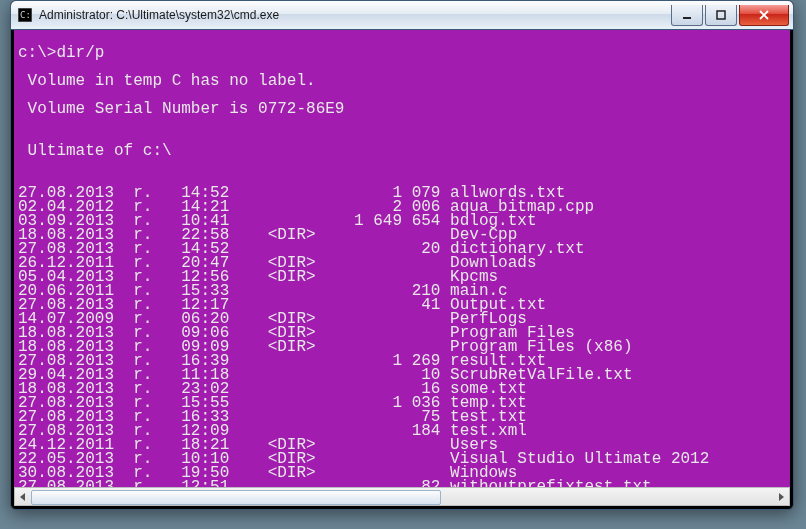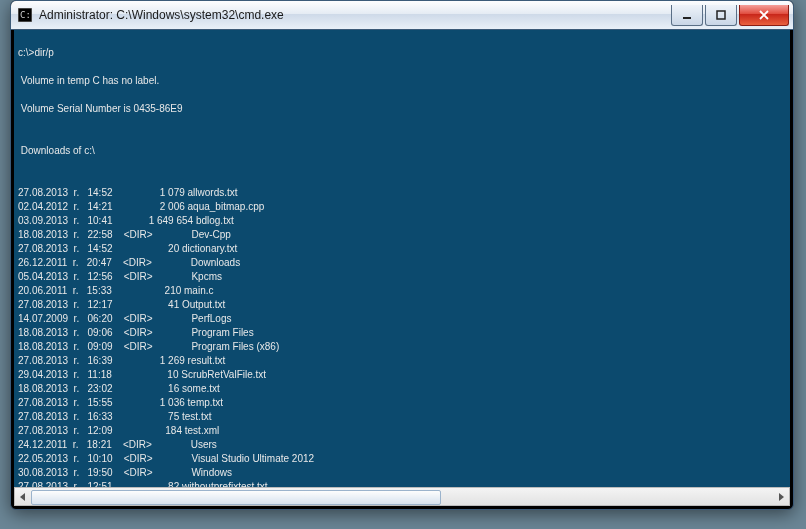--- a/index.html
+++ b/index.html
@@ -4,39 +4,39 @@
 <style>
   html,body{margin:0;padding:0;height:100%;font-family:"Segoe UI",Tahoma,sans-serif;background:#6b8696;overflow:hidden}
   .window{position:absolute;left:10px;top:0;width:782px;height:508px;background:#000;border:1px solid #3b5a78;border-radius:6px;box-shadow:0 4px 18px rgba(0,0,0,0.5);overflow:hidden}
   .titlebar{height:28px;background:linear-gradient(#fdfdfe,#e5ecf4 45%,#cdd9e8 46%,#e9f0f8);display:flex;align-items:center;border-bottom:1px solid #3b5a78}
   .titlebar .icon{width:16px;height:16px;margin:0 6px;display:flex;align-items:center;justify-content:center}
   .titlebar .title{font-size:12px;color:#1a1a1a;flex:1;white-space:nowrap;overflow:hidden}
   .win-btns{display:flex;height:20px;margin-right:4px}
   .win-btn{width:30px;height:20px;margin-left:2px;border:1px solid #5a6f86;border-top:none;border-radius:0 0 3px 3px;display:flex;align-items:center;justify-content:center;font-size:10px;color:#1a1a1a;background:linear-gradient(#eef3f9,#c9d6e6)}
   .win-btn.close{width:48px;background:linear-gradient(#f5a09a,#e04b3d 45%,#c8261a 46%,#e9613f);color:#fff;border-color:#8a1d14}
   .win-btn svg{display:block}
-  .term{position:absolute;left:3px;right:3px;top:29px;bottom:22px;background:#0c4a6e;padding:2px 4px;font-family:Liberation Sans, sans-serif;font-size:10px;line-height:14px;color:#e8e8e8;white-space:pre;overflow:hidden}
+  .term{position:absolute;left:3px;right:3px;top:29px;bottom:22px;background:#a21caf;padding:2px 4px;font-family:Liberation Mono, monospace;font-size:16px;line-height:14px;color:#e8e8e8;white-space:pre;overflow:hidden}
   .scroll-h{position:absolute;left:3px;right:3px;bottom:3px;height:17px;background:linear-gradient(#f4f4f4,#e2e2e2);border:1px solid #bcbcbc;display:flex;align-items:center}
   .scroll-h .arrow{width:16px;height:15px;display:flex;align-items:center;justify-content:center;color:#555}
   .scroll-h .track{flex:1;height:15px;position:relative}
   .scroll-h .thumb{position:absolute;left:0;top:1px;width:55%;height:13px;background:linear-gradient(#fdfdfd,#d7e2ef);border:1px solid #9bb3cc;border-radius:2px}
   .row{display:block}
 </style>
 </head>
 <body>
 
 <div class="window">
   <div class="titlebar">
     <span class="icon">
       <svg width="14" height="14" viewBox="0 0 14 14">
           <rect x="0" y="0" width="14" height="14" fill="#000" stroke="#888"></rect>
           <text x="2" y="10" font-size="9" fill="#ccc" font-family="monospace">C:</text>
         </svg>
     </span>
-    <span class="title">Administrator: C:\Windows\system32\cmd.exe</span>
+    <span class="title">Administrator: C:\Ultimate\system32\cmd.exe</span>
     <div class="win-btns">
       <div class="win-btn">
         <svg width="10" height="10" viewBox="0 0 10 10">
             <rect x="1" y="7" width="8" height="2" fill="#222"></rect>
           </svg>
       </div>
       <div class="win-btn">
         <svg width="10" height="10" viewBox="0 0 10 10">
             <rect x="1" y="1" width="8" height="8" fill="none" stroke="#222" stroke-width="1.5"></rect>
           </svg>
@@ -45,23 +45,23 @@
         <svg width="12" height="10" viewBox="0 0 12 10">
             <path d="M2 1 L10 9 M10 1 L2 9" stroke="#fff" stroke-width="1.8"></path>
           </svg>
       </div>
     </div>
   </div>
 
   <div class="term">
 <span class="row">c:\&gt;dir/p</span>
 <span class="row"> Volume in temp C has no label.</span>
-<span class="row"> Volume Serial Number is 0435-86E9</span>
+<span class="row"> Volume Serial Number is 0772-86E9</span>
 <span class="row"></span>
-<span class="row"> Downloads of c:\</span>
+<span class="row"> Ultimate of c:\</span>
 <span class="row"></span>
 <div id="listing"><span class="row">27.08.2013  r.   14:52                 1 079 allwords.txt</span><span class="row">02.04.2012  r.   14:21                 2 006 aqua_bitmap.cpp</span><span class="row">03.09.2013  r.   10:41             1 649 654 bdlog.txt</span><span class="row">18.08.2013  r.   22:58    &lt;DIR&gt;              Dev-Cpp</span><span class="row">27.08.2013  r.   14:52                    20 dictionary.txt</span><span class="row">26.12.2011  r.   20:47    &lt;DIR&gt;              Downloads</span><span class="row">05.04.2013  r.   12:56    &lt;DIR&gt;              Kpcms</span><span class="row">20.06.2011  r.   15:33                   210 main.c</span><span class="row">27.08.2013  r.   12:17                    41 Output.txt</span><span class="row">14.07.2009  r.   06:20    &lt;DIR&gt;              PerfLogs</span><span class="row">18.08.2013  r.   09:06    &lt;DIR&gt;              Program Files</span><span class="row">18.08.2013  r.   09:09    &lt;DIR&gt;              Program Files (x86)</span><span class="row">27.08.2013  r.   16:39                 1 269 result.txt</span><span class="row">29.04.2013  r.   11:18                    10 ScrubRetValFile.txt</span><span class="row">18.08.2013  r.   23:02                    16 some.txt</span><span class="row">27.08.2013  r.   15:55                 1 036 temp.txt</span><span class="row">27.08.2013  r.   16:33                    75 test.txt</span><span class="row">27.08.2013  r.   12:09                   184 test.xml</span><span class="row">24.12.2011  r.   18:21    &lt;DIR&gt;              Users</span><span class="row">22.05.2013  r.   10:10    &lt;DIR&gt;              Visual Studio Ultimate 2012</span><span class="row">30.08.2013  r.   19:50    &lt;DIR&gt;              Windows</span><span class="row">27.08.2013  r.   12:51                    82 withoutprefixtest.txt</span></div>
 
 
 <span class="row"></span>
 
   </div>
 
   <div class="scroll-h">
     <div class="arrow">

